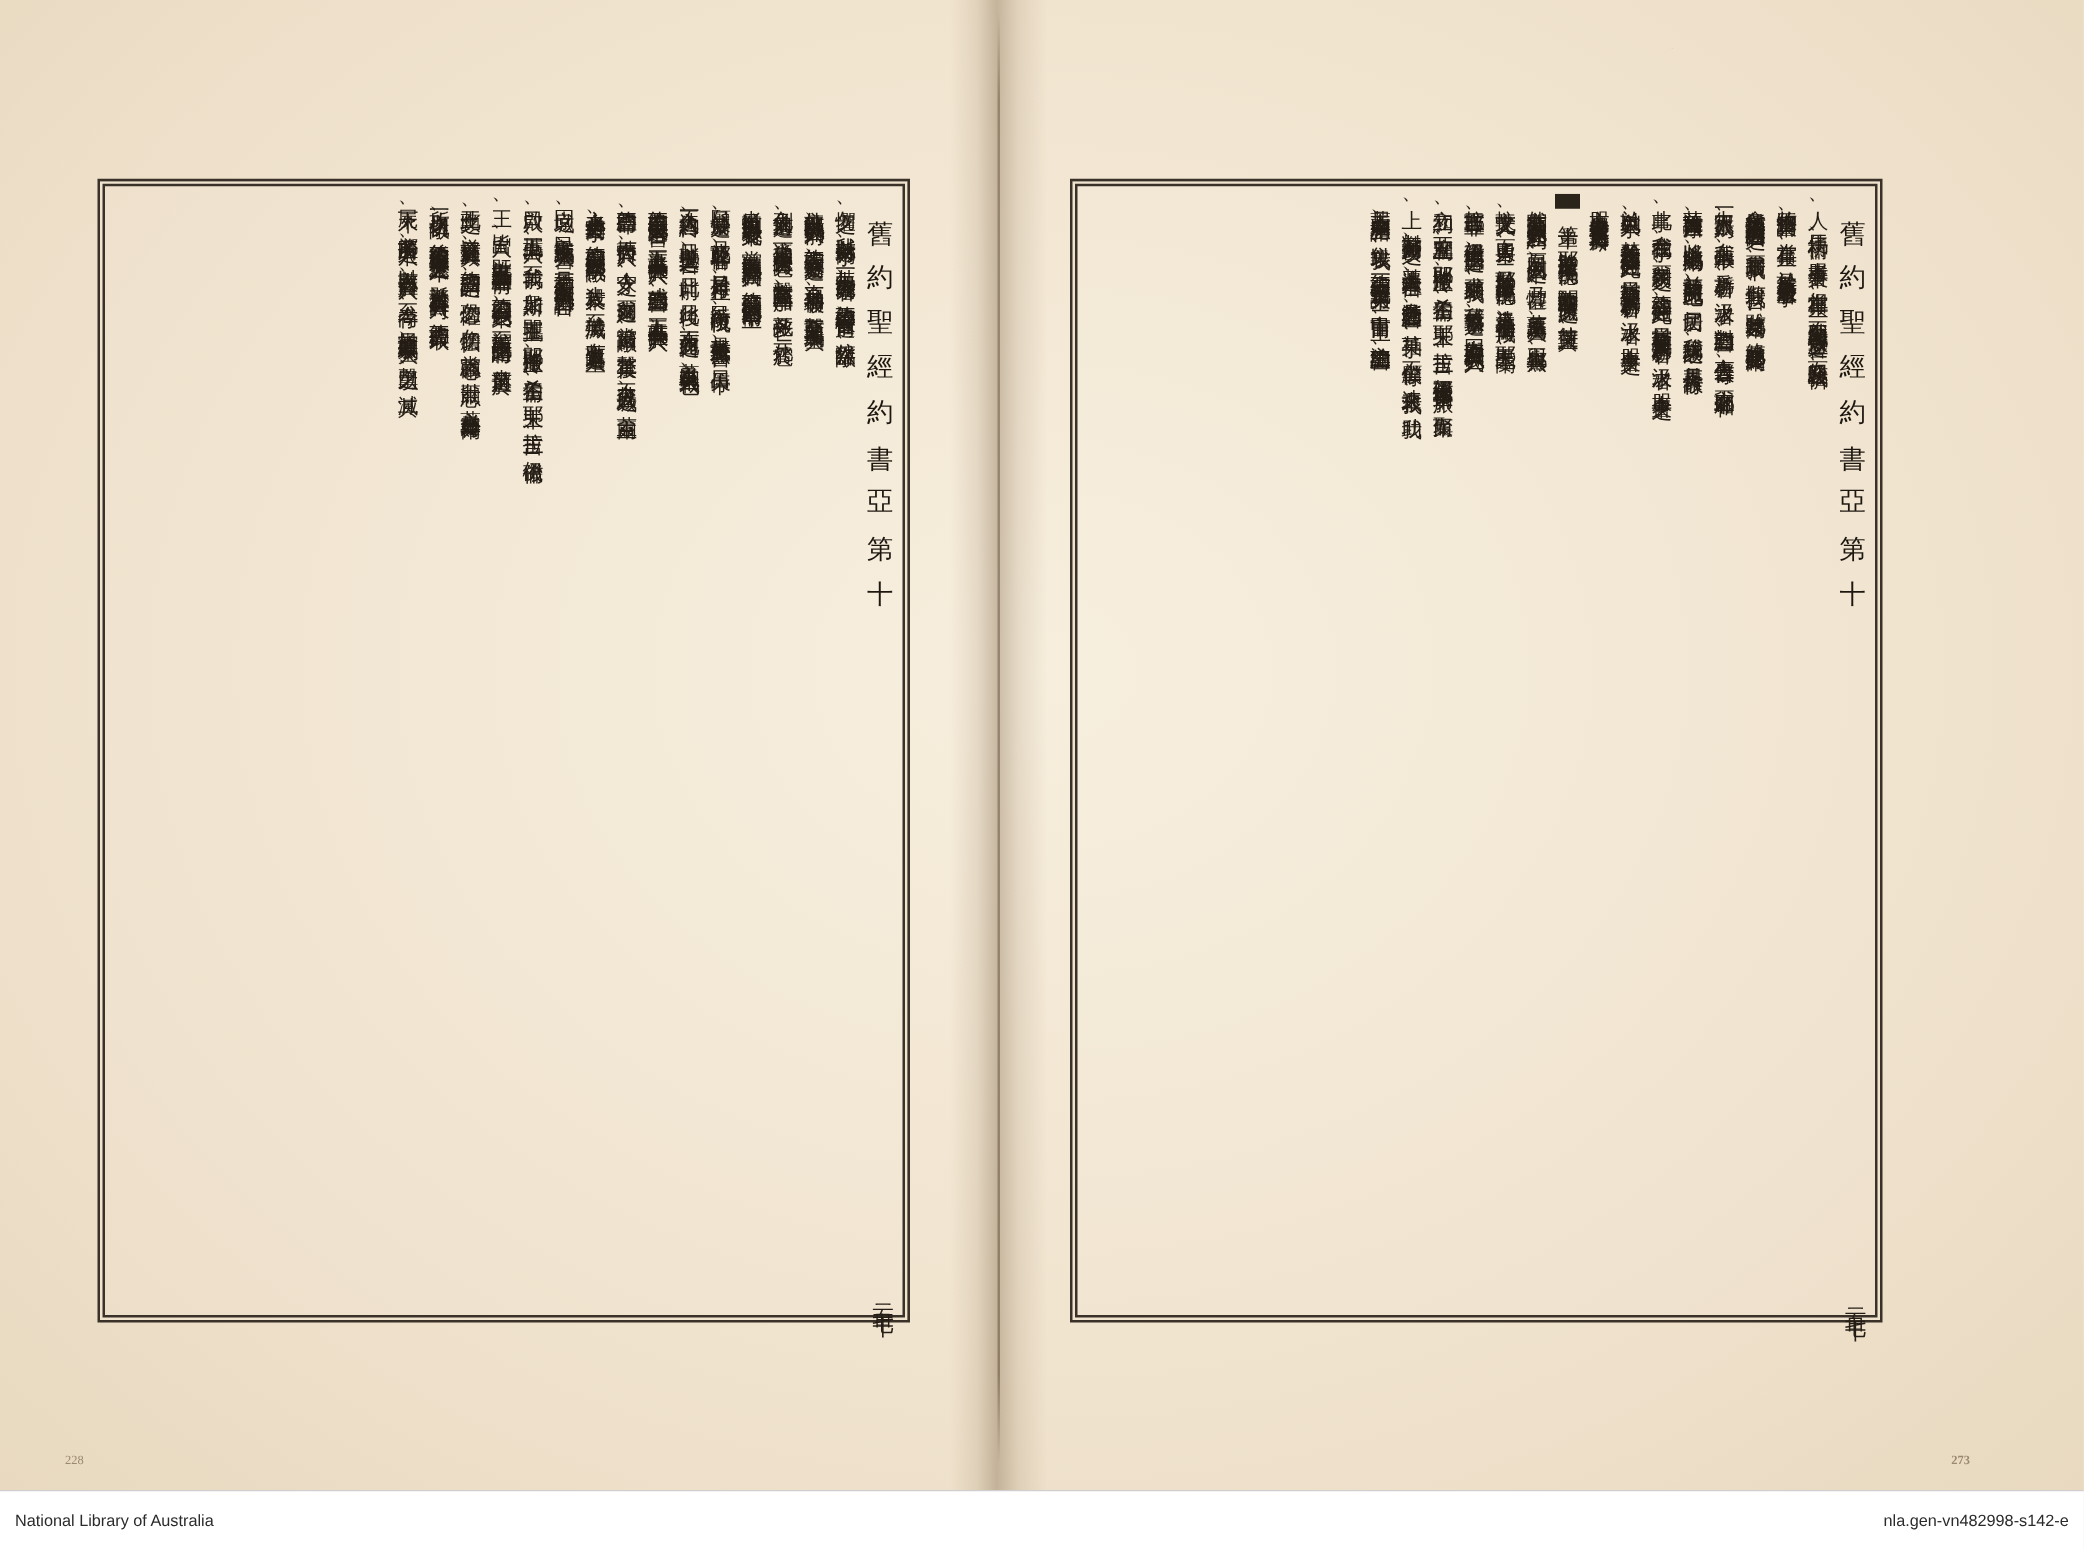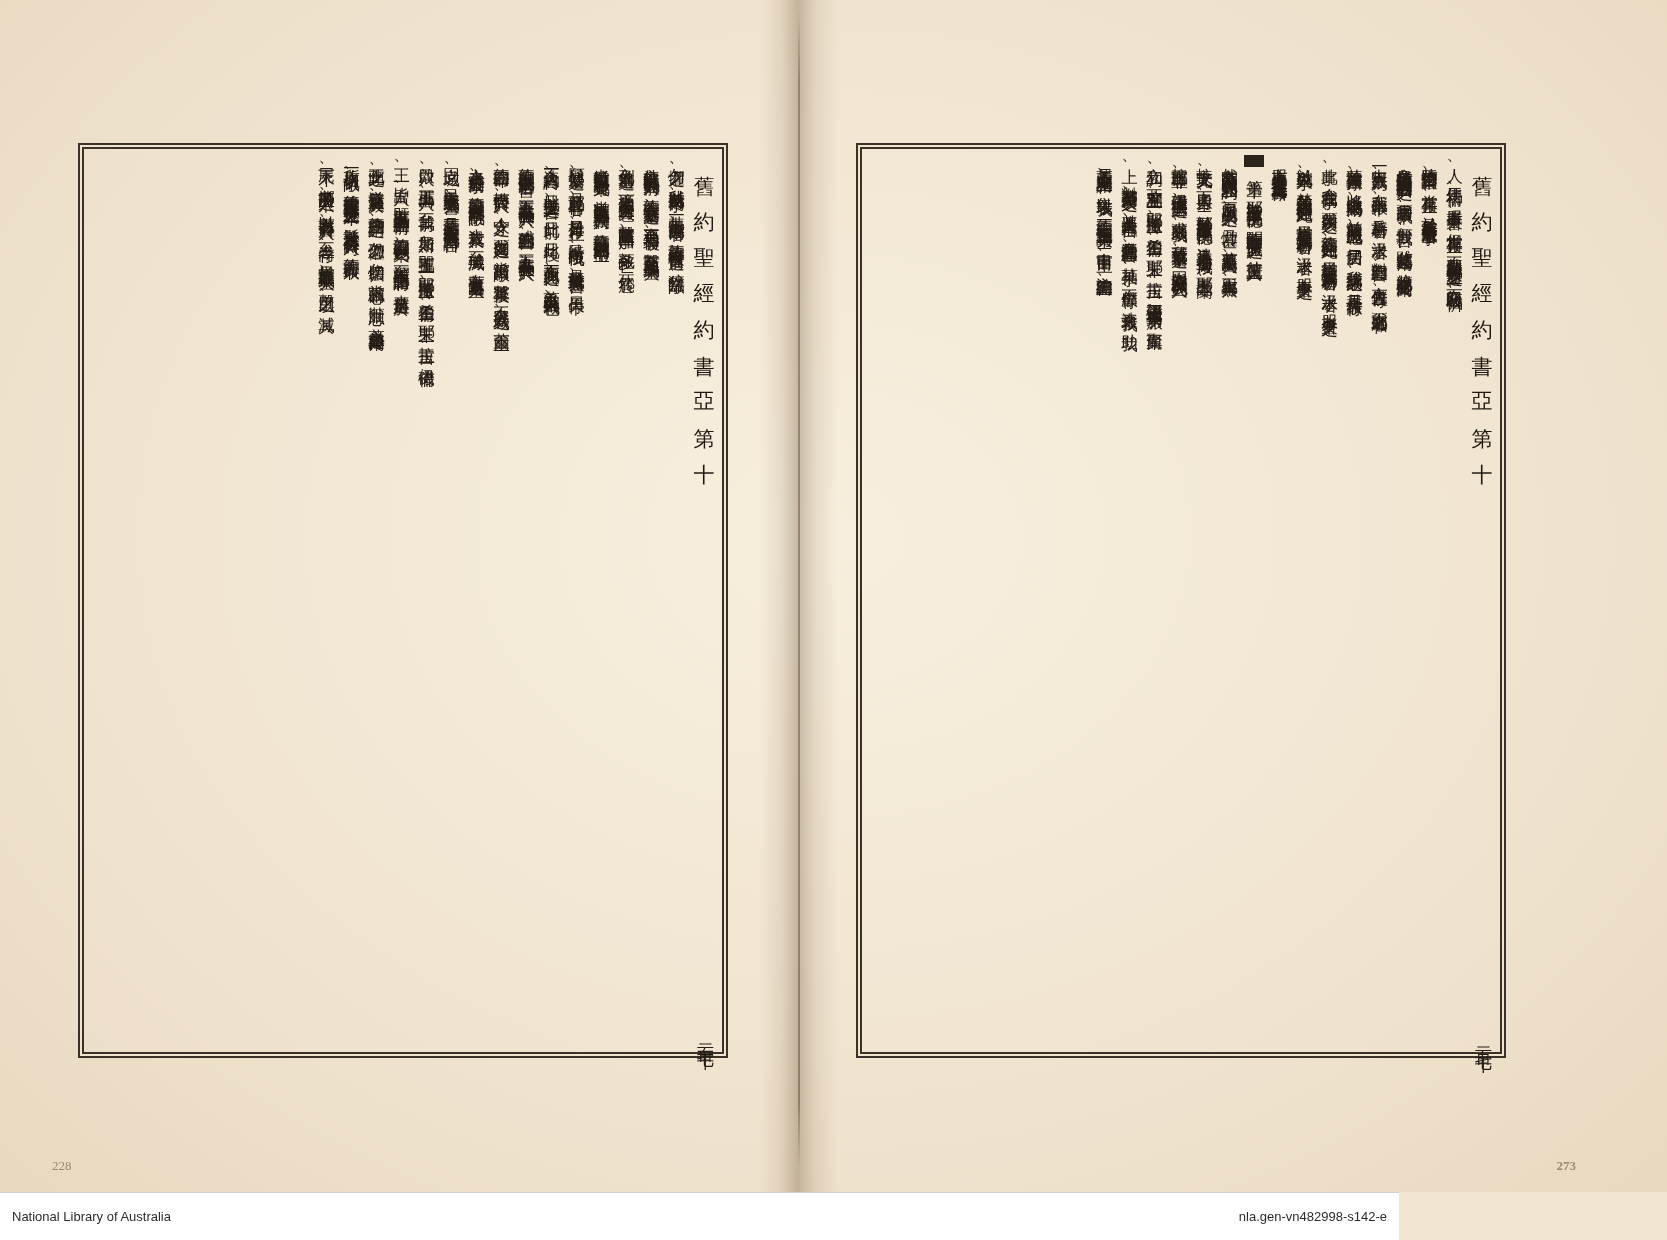--- a/index.html
+++ b/index.html
@@ -52,21 +52,21 @@
       rgba(90,70,50,0.0) 0%,
       rgba(90,70,50,0.45) 6%,
       rgba(90,70,50,0.5) 94%,
       rgba(90,70,50,0.0) 100%);
   }
 
   
   #footer {
     position: absolute;
     left: 0; top: 1192px;
-    width: 1399px; height: 48px;
+    width: 1667px; height: 48px;
     background: #ffffff;
     border-top: 1px solid #cfcfcf;
     display: flex;
     align-items: center;
     justify-content: space-between;
     box-sizing: border-box;
     padding: 0 12px;
     font-family: "Liberation Sans", sans-serif;
     font-size: 13px;
     color: #2b2b2b;
@@ -181,21 +181,21 @@
     color: #f2e6d2;
     padding: 3px 1px;
     letter-spacing: 2px;
   }
 
   
   .folio {
     position: absolute;
     bottom: 18px;
     font-family: "Liberation Serif", serif;
-    font-size: 13px;
+    font-size: 10px;
     color: rgba(90,70,50,0.55);
   }
   #folio-left  { left: 52px; }
   #folio-right { right: 52px; font-weight: bold; }
 </style>
 </head>
 <body>
 
 <div id="scan">
   <div id="paper"></div>

